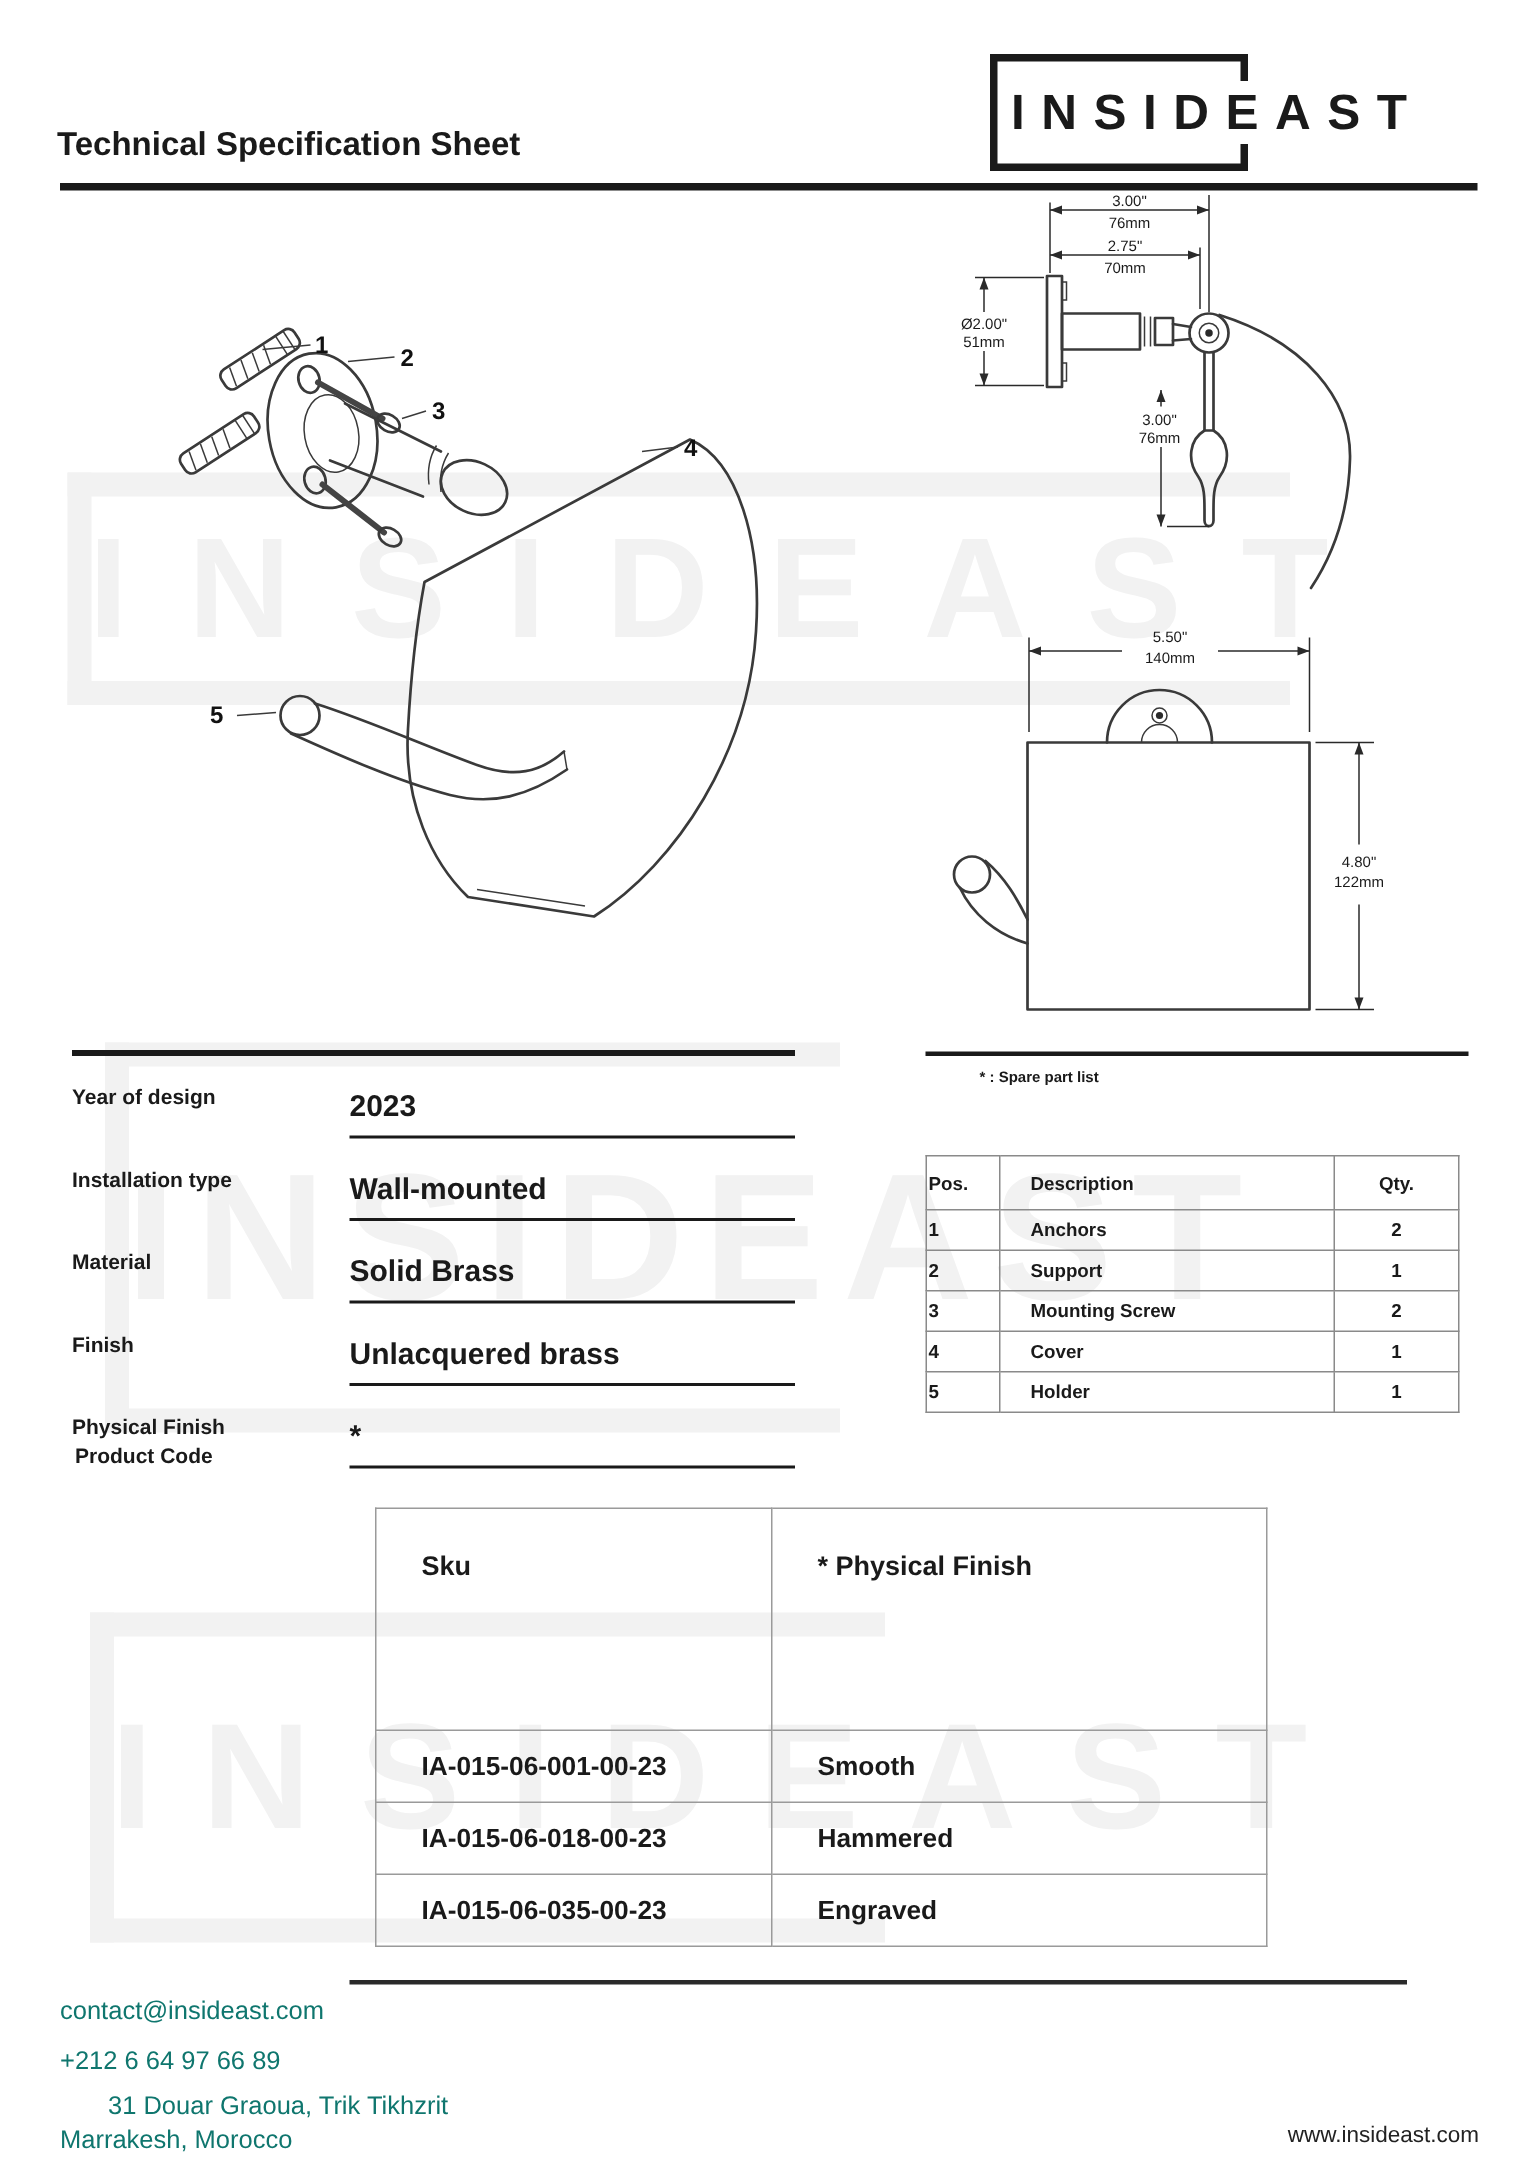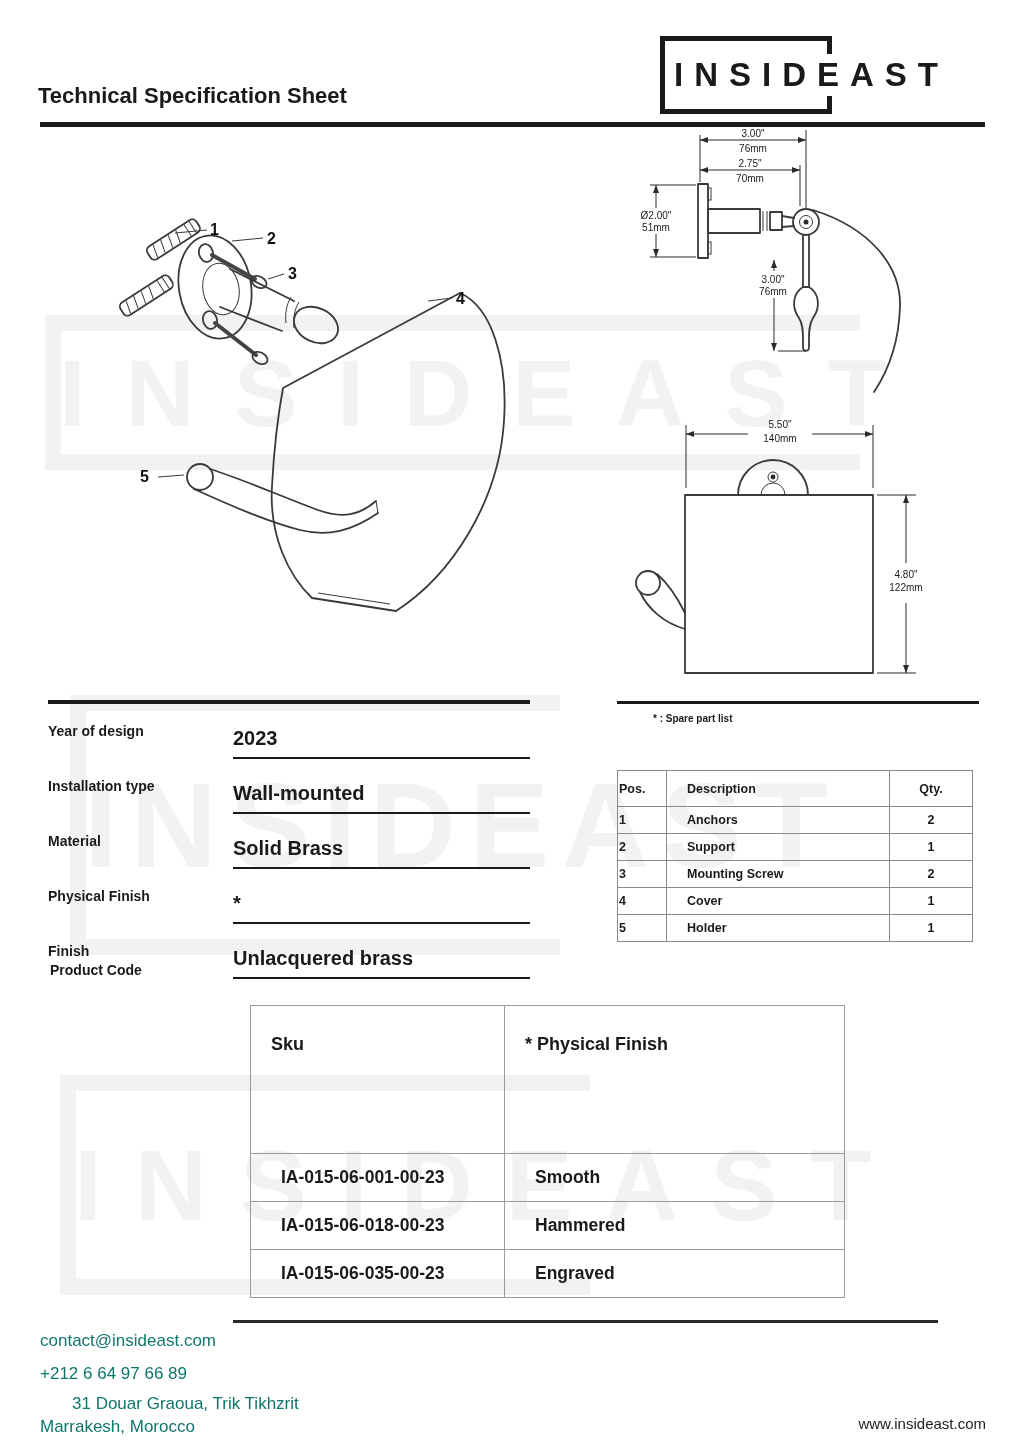--- a/index.html
+++ b/index.html
@@ -48,21 +48,21 @@
   .spare-table th, .spare-table td { border:1px solid #8a8a8a; }
   .spare-table th { height:33px; } .spare-table td { height:24px; }
   .c-pos { width:46px; text-align:left; }
   .c-desc { text-align:left; padding-left:20px; }
   .c-qty { width:80px; text-align:center; }
   
   .pc-label { position:absolute; left:50px; top:962px; font-size:14px; font-weight:bold; z-index:1; }
   .pc-table { position:absolute; left:250px; top:1005px; width:595px; border-collapse:collapse;
               font-size:17.5px; z-index:1; }
   .pc-table th, .pc-table td { border:1px solid #9a9a9a; text-align:left; padding-left:30px; }
-  .pc-table th { height:118px; vertical-align:top; padding-top:28px; font-size:18px;padding-left:20px; }
+  .pc-table th { height:118px; vertical-align:top; padding-top:28px; font-size:18px; }
   .pc-table td { height:45px; font-weight:bold; }
   .pc-sku { width:232px; }
   
   .footer-rule { position:absolute; left:233px; top:1320px; width:705px; height:3px; background:#2a2a2a; z-index:1; }
   .ft { position:absolute; left:40px; font-size:17px; color:#0f766e; z-index:1; }
   .ft-email { top:1331px; } .ft-phone { top:1364px;text-align:right; }
   .ft-addr1 { top:1394px;margin-left:32px; } .ft-addr2 { top:1417px; }
   .ft-web { position:absolute; right:38px; top:1415px; font-size:15px; color:#222; z-index:1; }
 </style>
 </head>
@@ -244,26 +244,26 @@
     </div>
     <div class="spec-row">
       <div class="spec-label">Installation type</div>
       <div class="spec-value">Wall-mounted</div>
     </div>
     <div class="spec-row">
       <div class="spec-label">Material</div>
       <div class="spec-value">Solid Brass</div>
     </div>
     <div class="spec-row">
+      <div class="spec-label">Finish</div>
+      <div class="spec-value">Unlacquered brass</div>
+    </div>
+    <div class="spec-row">
       <div class="spec-label">Physical Finish</div>
       <div class="spec-value">*</div>
-    </div>
-    <div class="spec-row">
-      <div class="spec-label">Finish</div>
-      <div class="spec-value">Unlacquered brass</div>
     </div>
   </div>
 
   <div class="spare-rule"></div>
   <div class="spare-title">* : Spare part list</div>
   <table class="spare-table">
     <tbody>
         <tr>
       <th class="c-pos">Pos.</th>
       <th class="c-desc">Description</th>

